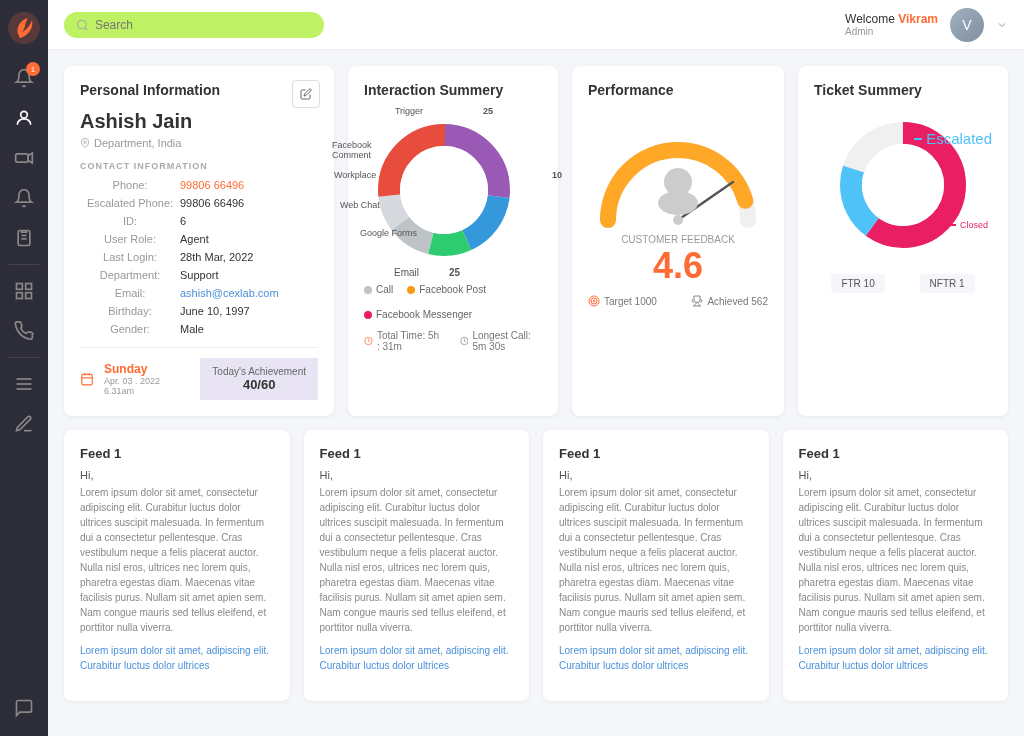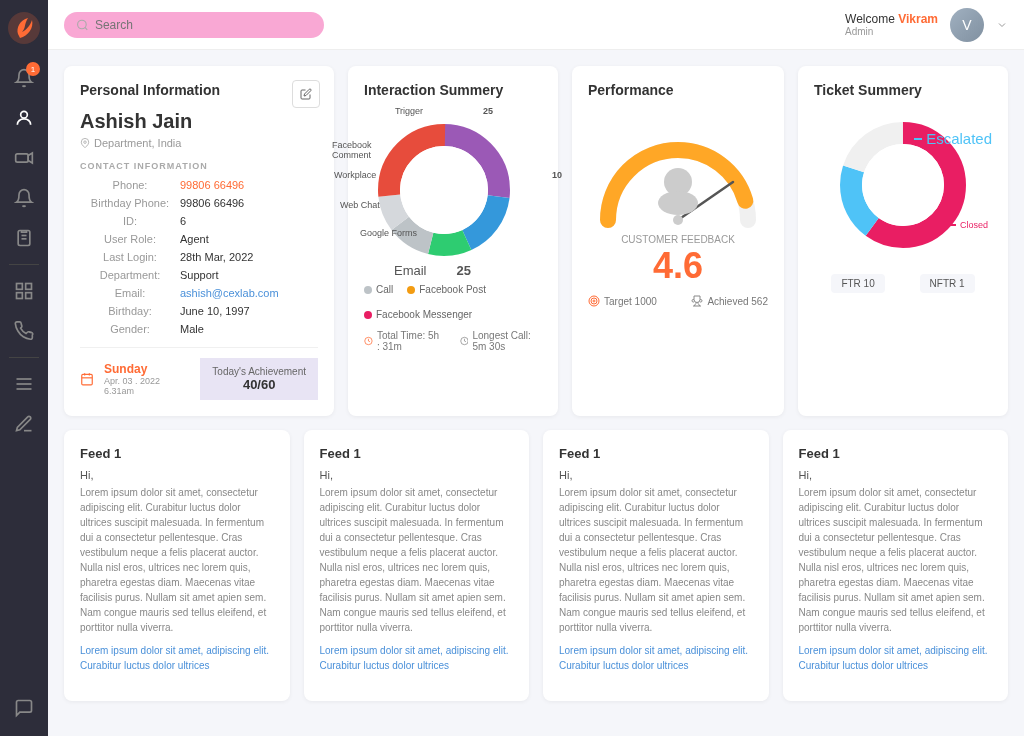--- a/index.html
+++ b/index.html
@@ -49,21 +49,21 @@
       display: flex;
       align-items: center;
       padding: 0 16px;
       gap: 12px;
       border-bottom: 1px solid #eee;
       flex-shrink: 0;
     }
     .search-box {
       flex: 1; max-width: 260px;
       display: flex; align-items: center;
-      background: #f9a8d4; border-radius: 20px;
+      background: #bef264; border-radius: 20px;
       padding: 6px 12px; gap: 6px;
     }
     .search-box input {
       border: none; background: transparent; outline: none;
       font-size: 12px; color: #666; width: 100%;
     }
     .topbar-right { margin-left: auto; display: flex; align-items: center; gap: 12px; }
     .welcome-text { font-size: 12px; color: #333; }
     .welcome-text span { color: #ff6b35; font-weight: 600; }
     .welcome-sub { font-size: 10px; color: #999; }
@@ -311,21 +311,21 @@
             </svg>
           <span>Department, India</span>
         </div>
         <div class="contact-label">CONTACT INFORMATION</div>
 
         <div class="info-row">
           <span class="info-key">Phone:</span>
           <span class="info-val link">99806 66496</span>
         </div>
         <div class="info-row">
-          <span class="info-key">Birthday Phone:</span>
+          <span class="info-key">Escalated Phone:</span>
           <span class="info-val">99806 66496</span>
         </div>
         <div class="info-row">
           <span class="info-key">ID:</span>
           <span class="info-val">6</span>
         </div>
         <div class="info-row">
           <span class="info-key">User Role:</span>
           <span class="info-val">Agent</span>
         </div>
@@ -403,21 +403,21 @@
             </div>
             <div style="position:absolute; top:90px; left:-24px; font-size:9px; color:#555;">
               <span>Web Chat</span>
             </div>
             <div style="position:absolute; top:60px; right:-38px; font-size:9px; color:#555; font-weight:bold;">
               <span>10</span>
             </div>
             <div style="position:absolute; top:118px; left:-4px; font-size:9px; color:#555;">
               <span>Google Forms</span>
             </div>
-            <div style="position:absolute; bottom:-4px; left:30px; font-size:13px; color:#555; display:flex; gap:30px;">
+            <div style="position:absolute; bottom:-4px; left:30px; font-size:10px; color:#555; display:flex; gap:30px;">
               <span>Email</span>
               <span style="font-weight:bold;">25</span>
             </div>
           </div>
           <div style="padding-top:30px;">
           </div>
         </div>
 
         <div style="display:flex; gap:14px; margin-top:10px; flex-wrap:wrap;">
           <div class="legend-item">

